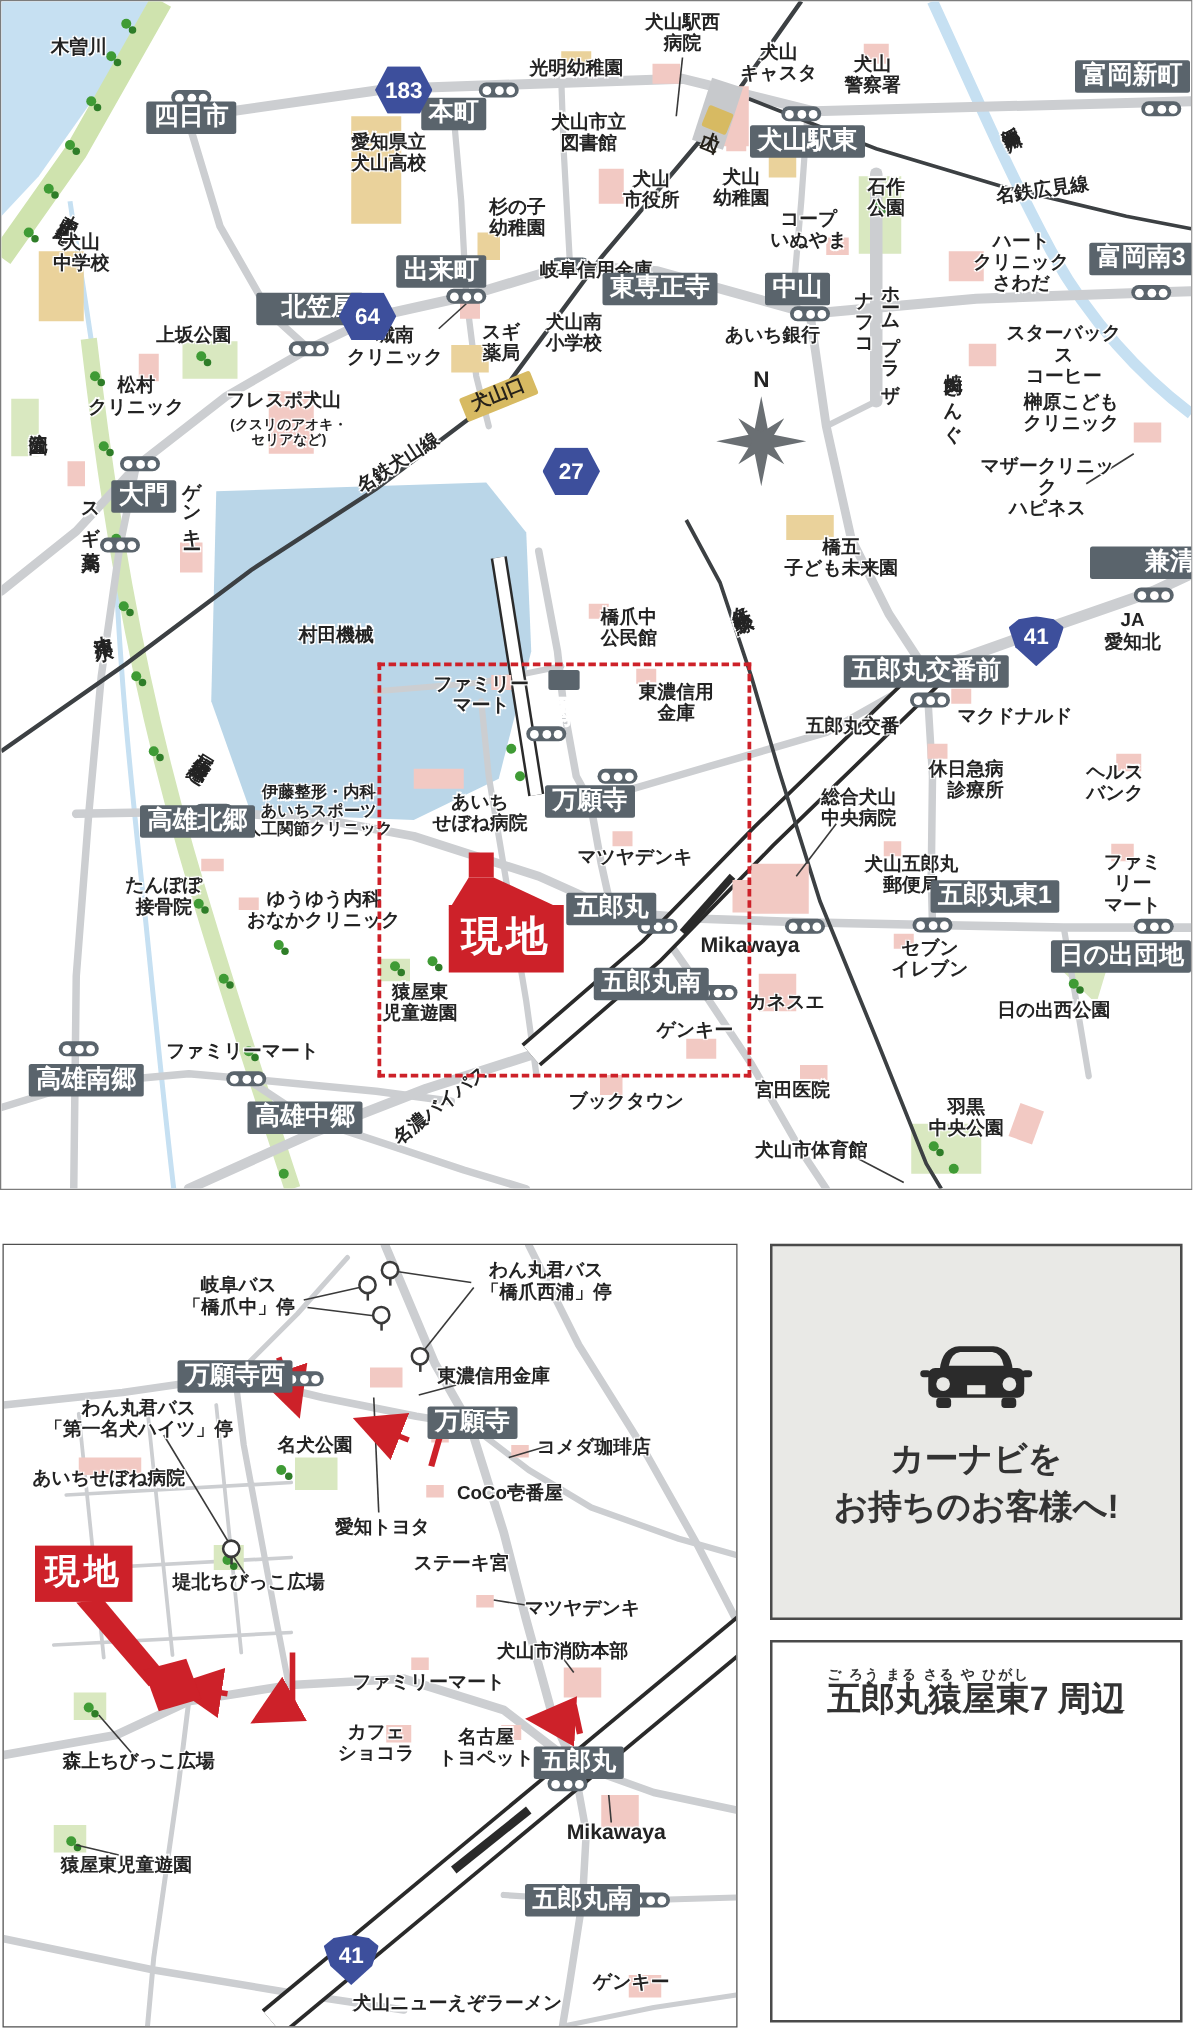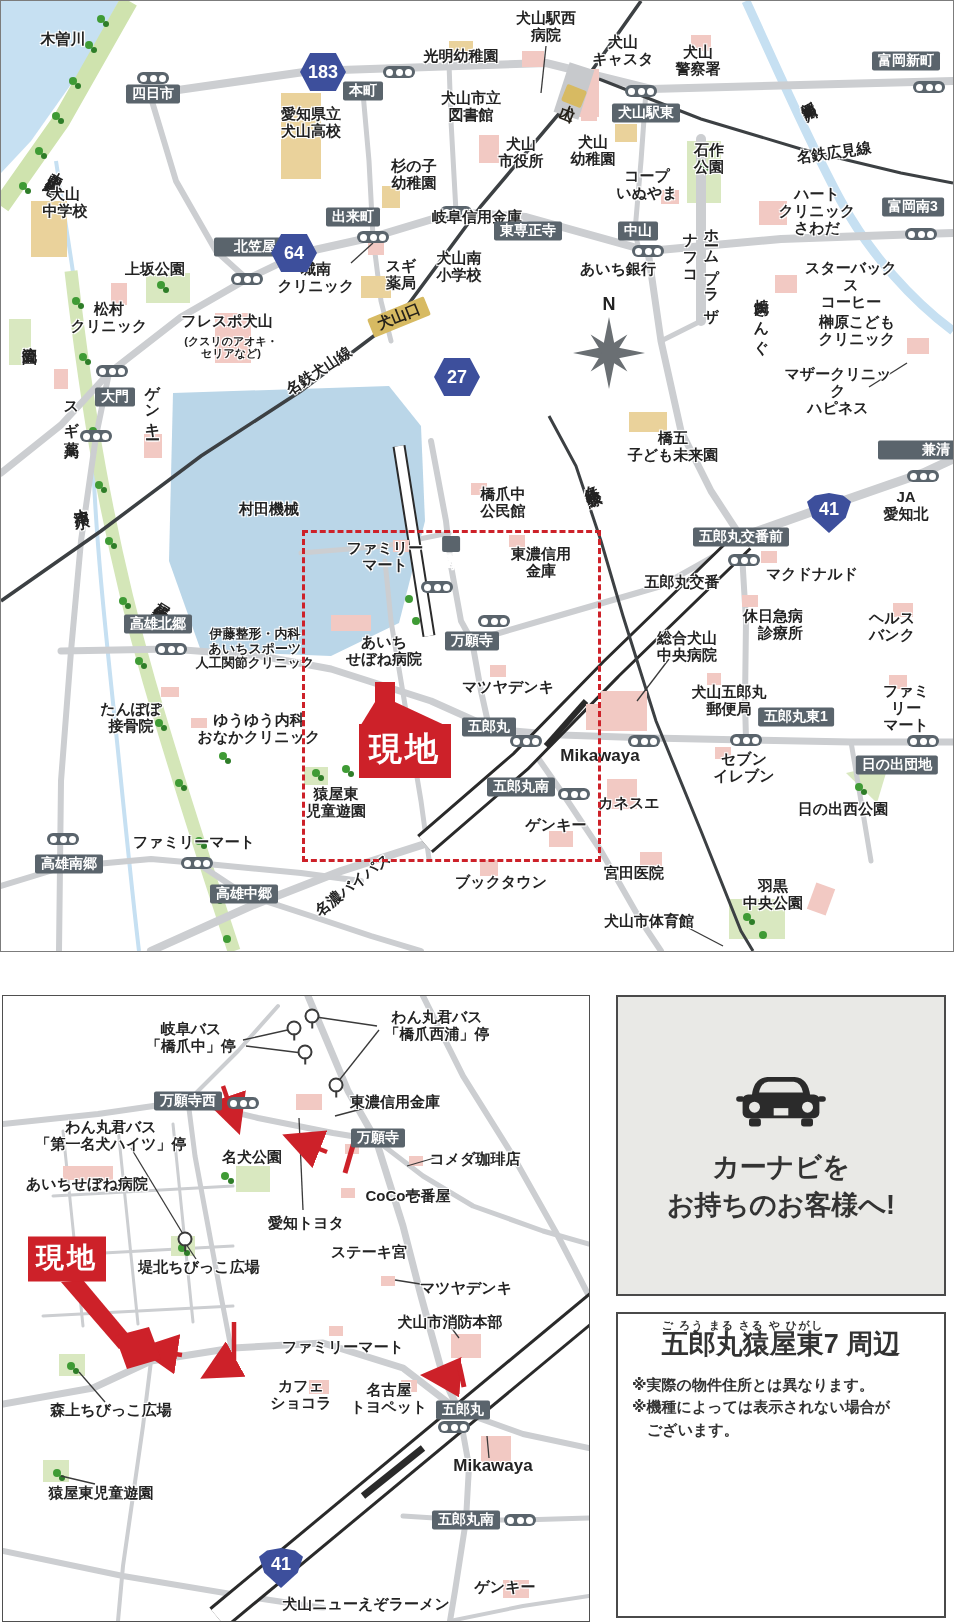--- a/index.html
+++ b/index.html
@@ -8,21 +8,21 @@
   .map{position:absolute;background:#fff;overflow:hidden}
   #m1{left:0;top:0;width:952px;height:950px;border:1px solid #7c7c7c}
   #m2{left:2px;top:995px;width:586px;height:625px;border:1px solid #4f4f4f}
   svg.base{position:absolute;left:0;top:0;z-index:1}
   .lb{position:absolute;white-space:pre-line;text-align:center;line-height:1.13;z-index:3}
   .pl,.pls{font-size:15px;font-weight:700;color:#232323;
     text-shadow:-1px -1px 0 #fff,1px -1px 0 #fff,-1px 1px 0 #fff,1px 1px 0 #fff,0 0 3px #fff}
   .pls{font-size:11px}
   .vpl{writing-mode:vertical-rl;font-size:15px;font-weight:700;color:#232323;letter-spacing:2px;
     text-shadow:-1px -1px 0 #fff,1px -1px 0 #fff,-1px 1px 0 #fff,1px 1px 0 #fff,0 0 3px #fff}
-  .pill,.vpill{background:#5a646c;color:#fff;font-size:14px;font-weight:700;border-radius:2px;z-index:4;white-space:nowrap}
+  .pill,.vpill{background:#5a646c;color:#fff;font-size:20px;font-weight:700;border-radius:2px;z-index:4;white-space:nowrap}
   .pill{padding:1px 6px 2px}
   .vpill{writing-mode:vertical-rl;padding:6px 1px 6px;letter-spacing:1px}
   .gold,.goldv{background:#d7ba62;color:#26221a;font-size:15px;font-weight:700;border-radius:2px;z-index:4;white-space:nowrap}
   .gold{padding:1px 8px 2px}
   .goldv{writing-mode:vertical-rl;padding:7px 2px;letter-spacing:2px}
   .badge{position:absolute;display:flex;align-items:center;justify-content:center;
     color:#fff;font-weight:700;z-index:4;transform:translate(-50%,-50%)}
   .hex{width:46px;height:38px;background:#3d4f9c;font-size:18px;
     clip-path:polygon(22% 0,78% 0,100% 50%,78% 100%,22% 100%,0 50%)}
   .shield{width:44px;height:40px;background:#3d4f9c;font-size:18px;padding-bottom:8px;box-sizing:border-box;
@@ -38,21 +38,21 @@
   #genchi1{left:404px;top:750px;font-size:33px;padding:3px 10px 6px}
   #genchi2{left:64px;top:263px;font-size:28px;padding:2px 8px 5px}
   #dash{position:absolute;left:301px;top:529px;width:293px;height:326px;border:3px dashed #cd2129;z-index:5}
   #panel-car{position:absolute;left:616px;top:995px;width:330px;height:301px;background:#e9e9e6;
     border:2px solid #4a4a4a;box-sizing:border-box;display:flex;flex-direction:column;align-items:center;justify-content:center;text-align:center}
   .car-title{font-size:27px;font-weight:800;white-space:pre-line;color:#333;line-height:1.4;margin-top:18px}
   .car-sub{font-size:16px;font-weight:700;white-space:pre-line;color:#333;margin-top:13px;line-height:1.55}
   #panel-addr{position:absolute;left:616px;top:1312px;width:330px;height:306px;background:#fff;
     border:2px solid #4a4a4a;box-sizing:border-box;text-align:center;color:#333}
   .addr1{margin-top:52px;font-size:33px;font-weight:800;line-height:1.1}
-  .addr2{margin-top:6px;font-size:27px;font-weight:800;line-height:1.1;white-space:nowrap}
+  .addr2{margin-top:20px;font-size:27px;font-weight:800;line-height:1.1;white-space:nowrap}
   ruby rt{font-size:11px;font-weight:700;letter-spacing:1px}
   .addr-notes{font-size:15px;font-weight:700;text-align:left;white-space:pre-line;margin:14px 14px 0;line-height:1.5}
 </style>
 </head>
 <body>
 
 <div id="m1" class="map">
   <svg class="base" width="952" height="950" viewBox="0 0 952 950">
 
     <g>
@@ -307,21 +307,21 @@
     <div class="lb pls" style="left: 230px; top: 346px; transform: translate(-50%, -50%);">(クスリのアオキ・
 セリアなど)</div>
     <div class="lb vpl" style="left: 28px; top: 336px; transform: translate(-50%, -50%);">流公園</div>
     <div class="lb pill" style="left: 114px; top: 396px; transform: translate(-50%, -50%);">大門</div>
     <div class="lb vpl" style="left: 70px; top: 412px; transform: translate(-50%, -50%);">スギ薬局</div>
     <div class="lb vpl" style="left: 151px; top: 403px; transform: translate(-50%, -50%);">ゲンキー</div>
     <div class="lb pl" style="left: 318px; top: 370px; transform: translate(-50%, -50%) rotate(-33deg);">名鉄犬山線</div>
     <div class="lb vpl" style="left: 77px; top: 500px; transform: translate(-50%, -50%) rotate(-10deg);">木津用水</div>
     <div class="lb vpl" style="left: 168px; top: 598px; transform: translate(-50%, -50%) rotate(32deg);">尾張広域緑道</div>
     <div class="lb pl" style="left: 268px; top: 508px; transform: translate(-50%, -50%);">村田機械</div>
-    <div class="lb pill" style="left: 157px; top: 623px; transform: translate(-50%, -50%); text-decoration: underline;">高雄北郷</div>
+    <div class="lb pill" style="left: 157px; top: 656px; transform: translate(-50%, -50%);">高雄北郷</div>
     <div class="lb pl" style="left: 130px; top: 717px; transform: translate(-50%, -50%);">たんぽぽ
 接骨院</div>
     <div class="lb pl" style="left: 254px; top: 648px; transform: translate(-50%, -50%); font-size: 13px;">伊藤整形・内科
 あいちスポーツ
 人工関節クリニック</div>
     <div class="lb pl" style="left: 258px; top: 728px; transform: translate(-50%, -50%);">ゆうゆう内科
 おなかクリニック</div>
     <div class="lb pl" style="left: 383px; top: 650px; transform: translate(-50%, -50%);">あいち
 せぼね病院</div>
     <div class="lb pl" style="left: 384px; top: 556px; transform: translate(-50%, -50%);">ファミリー
@@ -662,16 +662,13 @@
     <rect x="72" y="56" width="13" height="9" rx="3" fill="#2b2b2b"></rect>
   </svg>
   <div class="car-title">カーナビを
 お持ちのお客様へ!</div>
 </div>
 
 <div id="panel-addr">
   <div class="addr2">
     <ruby><span>五郎丸猿屋東</span><rt>ご ろう まる さる や ひがし</rt></ruby><span>7 周辺</span>
   </div>
-  <div class="addr-notes">※実際の物件住所とは異なります。
-※機種によっては表示されない場合が
-　ございます。</div>
 </div>
 
 </body></html>

